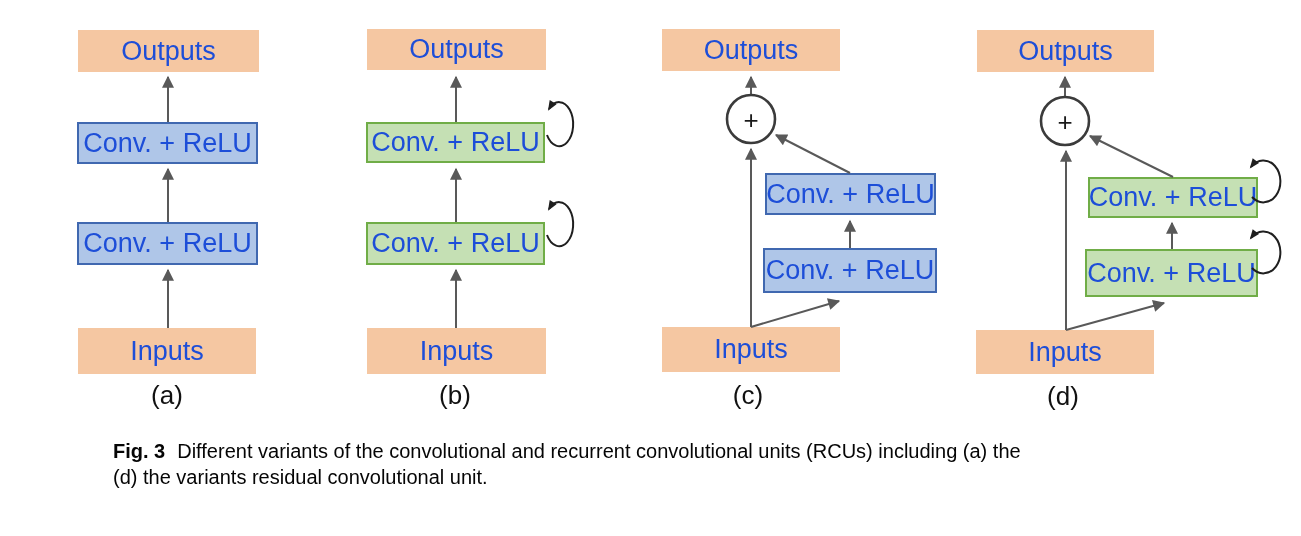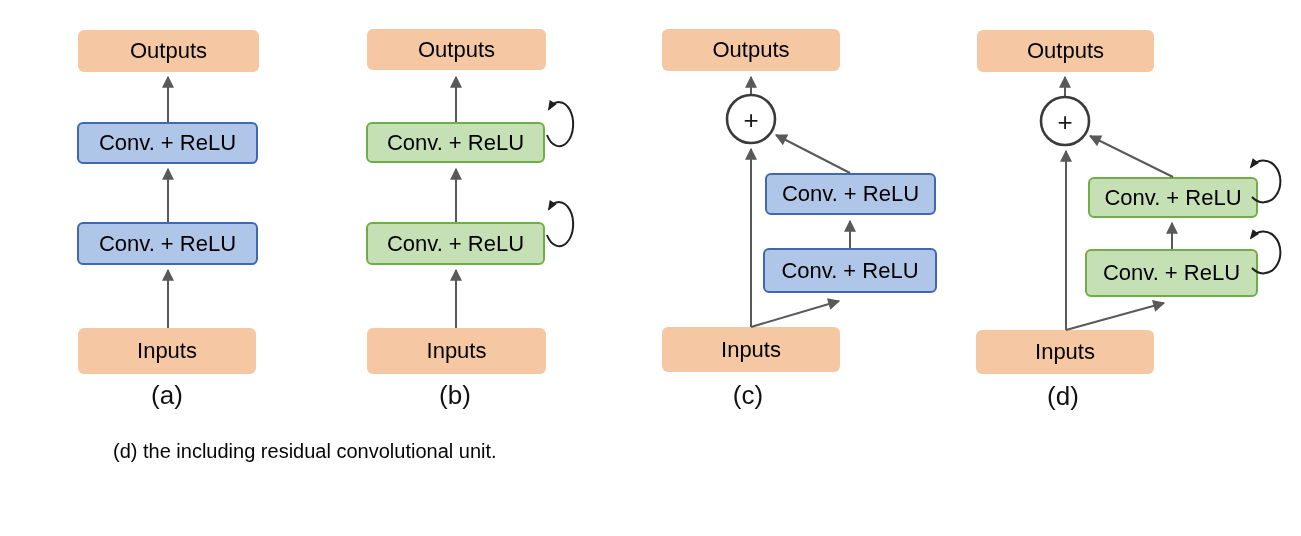--- a/index.html
+++ b/index.html
@@ -6,24 +6,23 @@
   .stage{
     position:relative;
     width:1301px;height:536px;
     background:#ffffff;
     font-family:"Liberation Sans",sans-serif;
     overflow:hidden;
   }
   .box{
     position:absolute;
     display:flex;align-items:center;justify-content:center;
-    font-size:22px;color:#000000;
+    font-size:27px;color:#1d4ed8;
     box-sizing:border-box;
     white-space:nowrap;
-    border-radius:6px;
   }
   .io{background:#F5C7A2;}
   .conv-blue{background:#AFC6E8;border:2px solid #4068B0;}
   .conv-green{background:#C5E0B4;border:2px solid #70AD47;}
   .panel-label{
     position:absolute;
     width:120px;text-align:center;
     font-size:26px;color:#111111;
   }
   .connector-layer{
@@ -119,16 +118,17 @@
       <path d="M1252 268 A 17 21 0 1 0 1251 238" marker-end="url(#lh)"></path>
     </g>
 
     <g>
       <circle cx="1065" cy="121" r="24" fill="#ffffff" stroke="#3b3b3b" stroke-width="2.6"></circle>
       <text x="1065" y="122" text-anchor="middle" dominant-baseline="central" font-size="26" fill="#1a1a1a">+</text>
     </g>
   </svg>
 
   <div class="caption">
-    <div class="cap-line">(d) the including residual convolutional unit.</div>
+    <div class="cap-line"><span class="cap-label">Fig. 3</span><span>Different variants of the convolutional and recurrent convolutional units (RCUs) including (a) the</span></div>
+    <div class="cap-line">(d) the variants residual convolutional unit.</div>
   </div>
 
 </div>
 
 </body></html>

